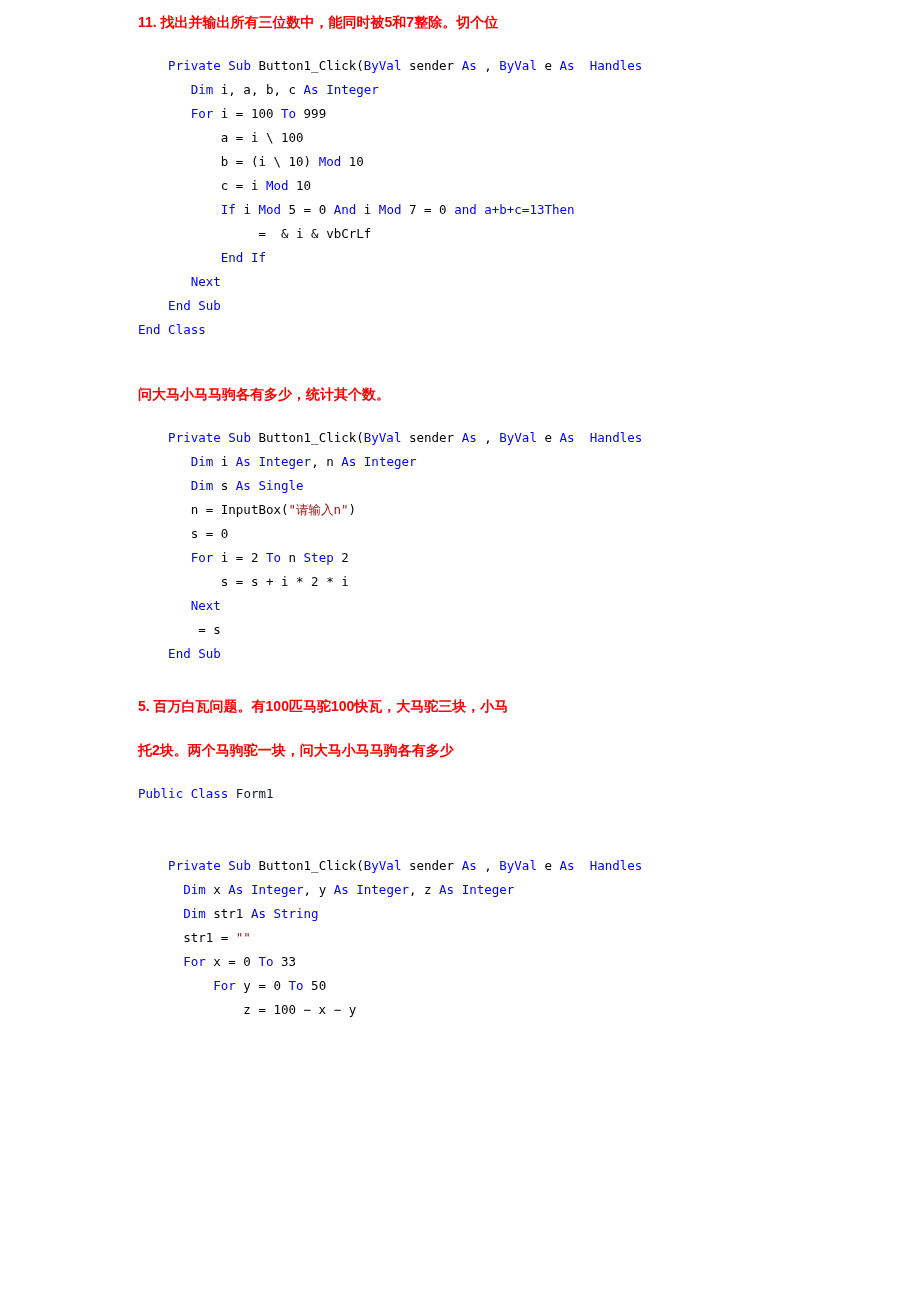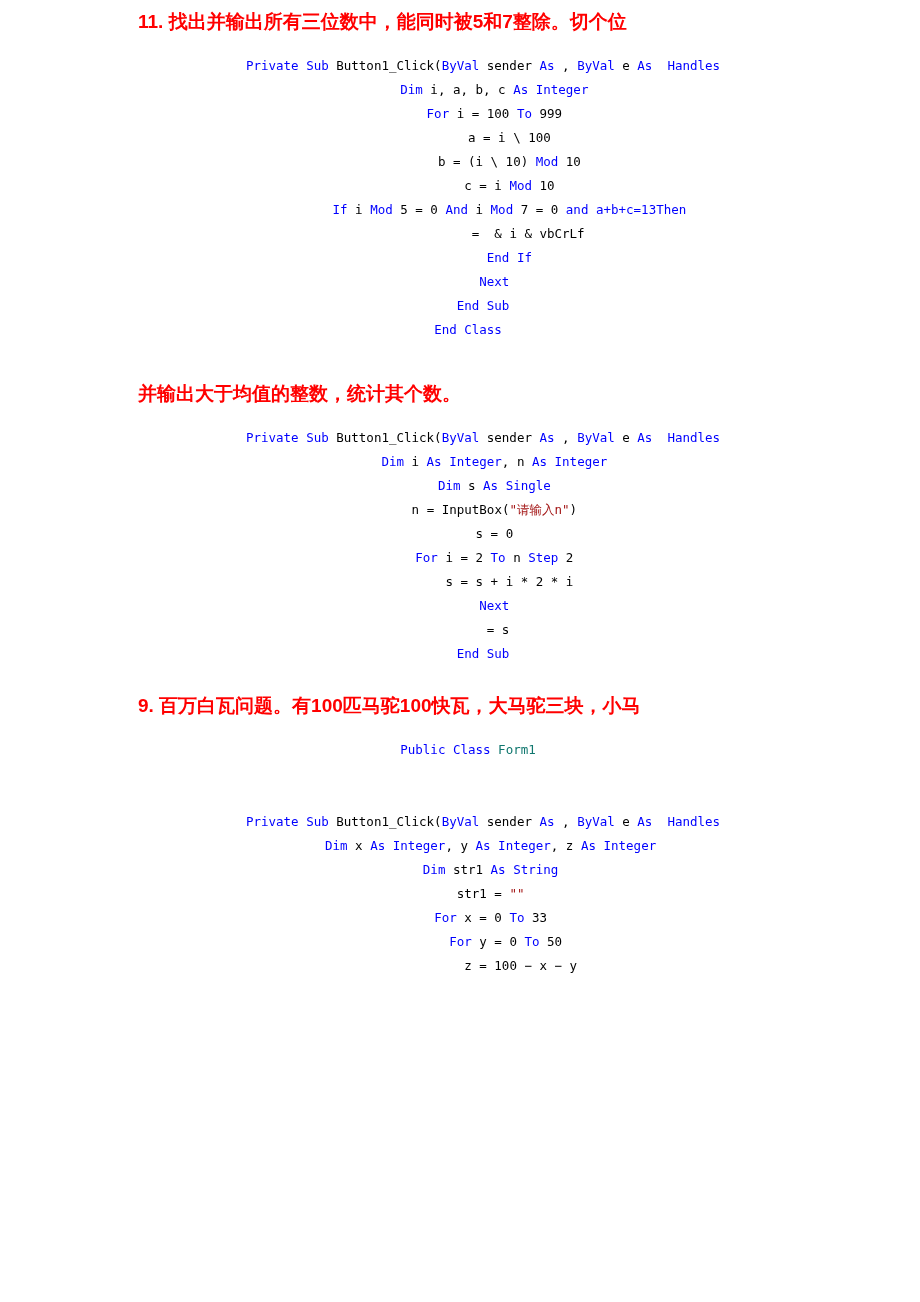--- a/index.html
+++ b/index.html
@@ -27,41 +27,41 @@
     position: absolute;
     left: 138px;
     top: 0;
     width: 660px;
   }
 
   
   .heading {
     color: #FF0000;
     font-weight: bold;
-    font-size: 19px;
+    font-size: 14px;
     line-height: 44px;
     font-family: "Liberation Sans", sans-serif;
     letter-spacing: 0px;
     white-space: pre-wrap;
   }
   .heading-block { margin: 0; padding: 0; }
 
   
   .code {
     font-family: "DejaVu Sans Mono", "Liberation Mono", monospace;
     font-size: 12.5px;
     line-height: 24px;
     color: #000000;
     white-space: pre;
     margin: 0;
     padding: 0;
   }
-  .code .line { white-space: pre; display: block; height: 24px; text-align: center; }
+  .code .line { white-space: pre; display: block; height: 24px; }
   .kw   { color: #0000FF; }
-  .type { color: #0f766e; margin-top: 36px; }
+  .type { color: #0f172a; margin-top: 36px; }
   .str  { color: #A31515; }
   .pl   { color: #000000; }
 
   .spacer-1 { height: 10px; }
   .spacer-3 { height: 18px; }
   .gap-after-code { height: 30px; }
 </style>
 </head>
 <body>
 
@@ -70,27 +70,28 @@
 
     <div class="heading-block">
       <div class="heading">11. 找出并输出所有三位数中，能同时被5和7整除。切个位</div>
     </div>
     <div class="spacer-1"></div>
     <pre class="code"><span class="line"><span class="pl">    </span><span class="kw">Private</span><span class="pl"> </span><span class="kw">Sub</span><span class="pl"> Button1_Click(</span><span class="kw">ByVal</span><span class="pl"> sender </span><span class="kw">As</span><span class="pl"> , </span><span class="kw">ByVal</span><span class="pl"> e </span><span class="kw">As</span><span class="pl">  </span><span class="kw">Handles</span></span><span class="line"><span class="pl">       </span><span class="kw">Dim</span><span class="pl"> i, a, b, c </span><span class="kw">As</span><span class="pl"> </span><span class="kw">Integer</span></span><span class="line"><span class="pl">       </span><span class="kw">For</span><span class="pl"> i = 100 </span><span class="kw">To</span><span class="pl"> 999</span></span><span class="line"><span class="pl">           a = i \ 100</span></span><span class="line"><span class="pl">           b = (i \ 10) </span><span class="kw">Mod</span><span class="pl"> 10</span></span><span class="line"><span class="pl">           c = i </span><span class="kw">Mod</span><span class="pl"> 10</span></span><span class="line"><span class="pl">           </span><span class="kw">If</span><span class="pl"> i </span><span class="kw">Mod</span><span class="pl"> 5 = 0 </span><span class="kw">And</span><span class="pl"> i </span><span class="kw">Mod</span><span class="pl"> 7 = 0 </span><span class="kw">and</span><span class="pl"> </span><span class="kw">a+b+c=13Then</span></span><span class="line"><span class="pl">                =  &amp; i &amp; vbCrLf</span></span><span class="line"><span class="pl">           </span><span class="kw">End</span><span class="pl"> </span><span class="kw">If</span></span><span class="line"><span class="pl">       </span><span class="kw">Next</span></span><span class="line"><span class="pl">    </span><span class="kw">End</span><span class="pl"> </span><span class="kw">Sub</span></span><span class="line"><span class="kw">End</span><span class="pl"> </span><span class="kw">Class</span></span></pre>
 
     <div class="gap-after-code"></div>
 
     <div class="heading-block">
-      <div class="heading">并输出大于均值的整数，统计其个数。</div>
+      <div class="heading">问大马小马马驹各有多少，统计其个数。</div>
     </div>
     <div class="spacer-1"></div>
     <pre class="code"><span class="line"><span class="pl">    </span><span class="kw">Private</span><span class="pl"> </span><span class="kw">Sub</span><span class="pl"> Button1_Click(</span><span class="kw">ByVal</span><span class="pl"> sender </span><span class="kw">As</span><span class="pl"> , </span><span class="kw">ByVal</span><span class="pl"> e </span><span class="kw">As</span><span class="pl">  </span><span class="kw">Handles</span></span><span class="line"><span class="pl">       </span><span class="kw">Dim</span><span class="pl"> i </span><span class="kw">As</span><span class="pl"> </span><span class="kw">Integer</span><span class="pl">, n </span><span class="kw">As</span><span class="pl"> </span><span class="kw">Integer</span></span><span class="line"><span class="pl">       </span><span class="kw">Dim</span><span class="pl"> s </span><span class="kw">As</span><span class="pl"> </span><span class="kw">Single</span></span><span class="line"><span class="pl">       n = InputBox(</span><span class="str">"请输入n"</span><span class="pl">)</span></span><span class="line"><span class="pl">       s = 0</span></span><span class="line"><span class="pl">       </span><span class="kw">For</span><span class="pl"> i = 2 </span><span class="kw">To</span><span class="pl"> n </span><span class="kw">Step</span><span class="pl"> 2</span></span><span class="line"><span class="pl">           s = s + i * 2 * i</span></span><span class="line"><span class="pl">       </span><span class="kw">Next</span></span><span class="line"><span class="pl">        = s</span></span><span class="line"><span class="pl">    </span><span class="kw">End</span><span class="pl"> </span><span class="kw">Sub</span></span></pre>
 
     <div class="spacer-3"></div>
 
     <div class="heading-block">
-      <div class="heading">9. 百万白瓦问题。有100匹马驼100快瓦，大马驼三块，小马</div>
+      <div class="heading">5. 百万白瓦问题。有100匹马驼100快瓦，大马驼三块，小马</div>
+      <div class="heading">托2块。两个马驹驼一块，问大马小马马驹各有多少</div>
     </div>
     <div class="spacer-1"></div>
     <pre class="code"><span class="line"><span class="kw">Public</span><span class="pl"> </span><span class="kw">Class</span><span class="pl"> </span><span class="type">Form1</span></span><span class="line">&nbsp;</span><span class="line">&nbsp;</span><span class="line"><span class="pl">    </span><span class="kw">Private</span><span class="pl"> </span><span class="kw">Sub</span><span class="pl"> Button1_Click(</span><span class="kw">ByVal</span><span class="pl"> sender </span><span class="kw">As</span><span class="pl"> , </span><span class="kw">ByVal</span><span class="pl"> e </span><span class="kw">As</span><span class="pl">  </span><span class="kw">Handles</span></span><span class="line"><span class="pl">      </span><span class="kw">Dim</span><span class="pl"> x </span><span class="kw">As</span><span class="pl"> </span><span class="kw">Integer</span><span class="pl">, y </span><span class="kw">As</span><span class="pl"> </span><span class="kw">Integer</span><span class="pl">, z </span><span class="kw">As</span><span class="pl"> </span><span class="kw">Integer</span></span><span class="line"><span class="pl">      </span><span class="kw">Dim</span><span class="pl"> str1 </span><span class="kw">As</span><span class="pl"> </span><span class="kw">String</span></span><span class="line"><span class="pl">      str1 = </span><span class="str">""</span></span><span class="line"><span class="pl">      </span><span class="kw">For</span><span class="pl"> x = 0 </span><span class="kw">To</span><span class="pl"> 33</span></span><span class="line"><span class="pl">          </span><span class="kw">For</span><span class="pl"> y = 0 </span><span class="kw">To</span><span class="pl"> 50</span></span><span class="line"><span class="pl">              z = 100 − x − y</span></span></pre>
 
   </div>
 </div>
 
 </body></html>

